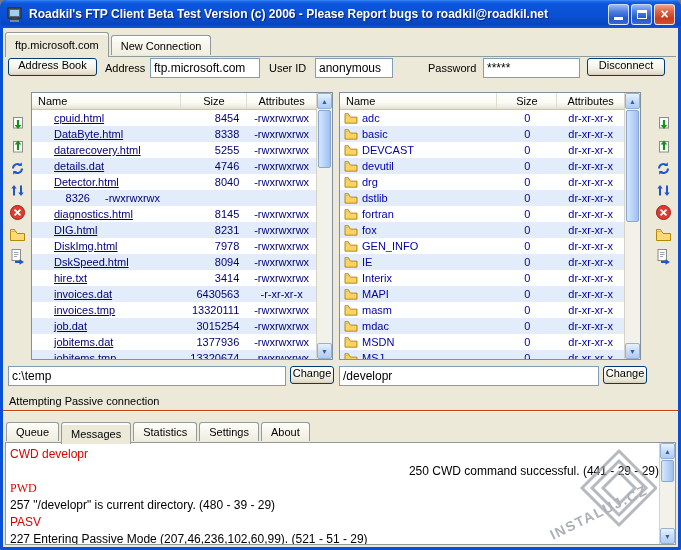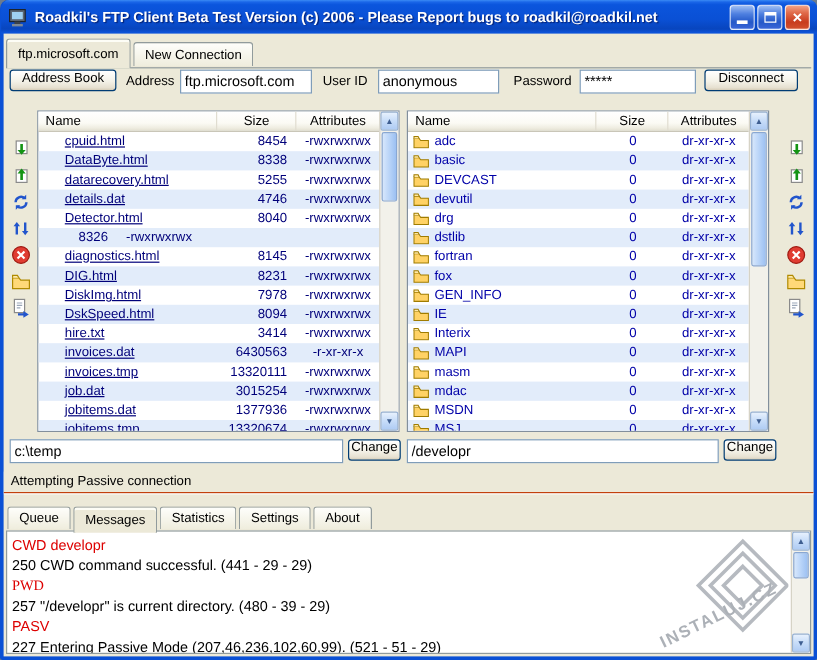--- a/index.html
+++ b/index.html
@@ -124,21 +124,21 @@
           <span>New Connection</span>
         </div>
     </div>
 
     <div class="xp-btn" style="top:30px;left:5px;width:89px;">
         <span>Address Book</span>
       </div>
     <span class="lbl" style="left:102px;">Address</span>
     <input class="xp-input" style="left: 147px; width: 110px;" value="ftp.microsoft.com">
     <span class="lbl" style="left:266px;">User ID</span>
-    <input class="xp-input" style="left: 312px; width: 101px;" value="anonymous">
+    <input class="xp-input" style="left: 312px; width: 78px;" value="anonymous">
     <span class="lbl" style="left:425px;">Password</span>
     <input class="xp-input" style="left: 480px; width: 97px;" value="*****">
     <div class="xp-btn" style="top:30px;left:584px;width:78px;">
         <span>Disconnect</span>
       </div>
 
     <div class="strip" id="strip-left">
         <div class="strip-btn">
           <svg width="17" height="16" viewBox="0 0 17 16">
             <rect x="4.5" y="1.5" width="9" height="10.5" fill="#fff" stroke="#8a8a8a"></rect>
@@ -623,21 +623,21 @@
           <span>Settings</span>
         </div>
       <div class="tab">
           <span>About</span>
         </div>
     </div>
 
     <div class="log-pane">
       <div class="log-lines" id="log-lines">
           <div class="log-line" style="color: rgb(221, 0, 0);">CWD developr</div>
-          <div class="log-line" style="color: rgb(0, 0, 0);">250 CWD command successful. (441 - 29 - 29)</div>
+          <div class="log-line" style="color: rgb(0, 0, 0); text-align: right;">250 CWD command successful. (441 - 29 - 29)</div>
           <div class="log-line" style="color: rgb(221, 0, 0); font-family: Liberation Serif, serif;">PWD</div>
           <div class="log-line" style="color: rgb(0, 0, 0);">257 "/developr" is current directory. (480 - 39 - 29)</div>
           <div class="log-line" style="color: rgb(221, 0, 0);">PASV</div>
           <div class="log-line" style="color: rgb(0, 0, 0);">227 Entering Passive Mode (207,46,236,102,60,99). (521 - 51 - 29)</div>
         </div>
       <svg class="watermark" viewBox="0 0 160 101">
         <g fill="none" stroke="#9AA0A8" stroke-width="3">
           <path d="M122 8 L159 45 L122 82 L85 45 Z"></path>
           <path d="M122 18 L149 45 L122 72 L95 45 Z"></path>
           <path d="M122 29 L138 45 L122 61 L106 45 Z"></path>

